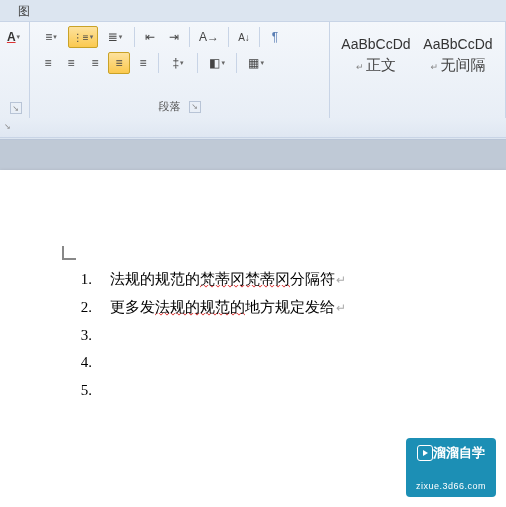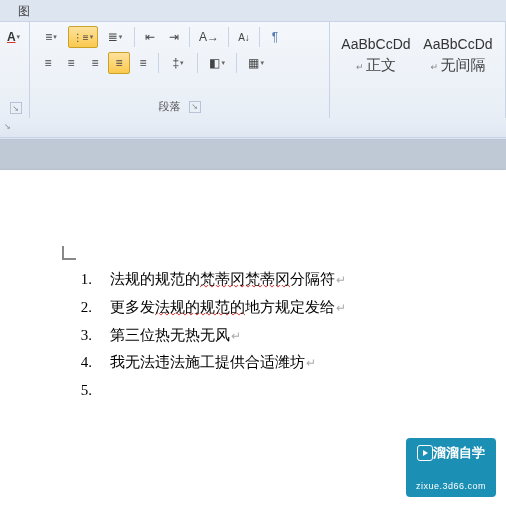--- a/index.html
+++ b/index.html
@@ -381,25 +381,23 @@
         <li>
           <span class="num">1.</span>
           <span class="txt"><span>法规的规范的</span><span class="err">梵蒂冈梵蒂冈</span><span>分隔符</span><span class="para-mark">↵</span></span>
         </li>
         <li>
           <span class="num">2.</span>
           <span class="txt"><span>更多发</span><span class="err">法规的规范的</span><span>地方规定发给</span><span class="para-mark">↵</span></span>
         </li>
         <li>
           <span class="num">3.</span>
-          <span class="txt"><span>第三位热无热无风</span><span class="para-mark">↵</span></span>
         </li>
         <li>
           <span class="num">4.</span>
-          <span class="txt"><span>我无法违法施工提供合适潍坊</span><span class="para-mark">↵</span></span>
         </li>
         <li>
           <span class="num">5.</span>
         </li>
       </ol>
   </div>
 </div>
 
 <div class="watermark">
   <div class="wm-top">

